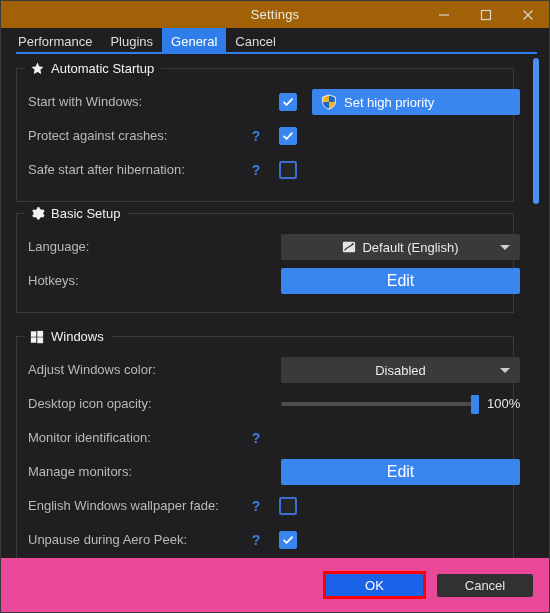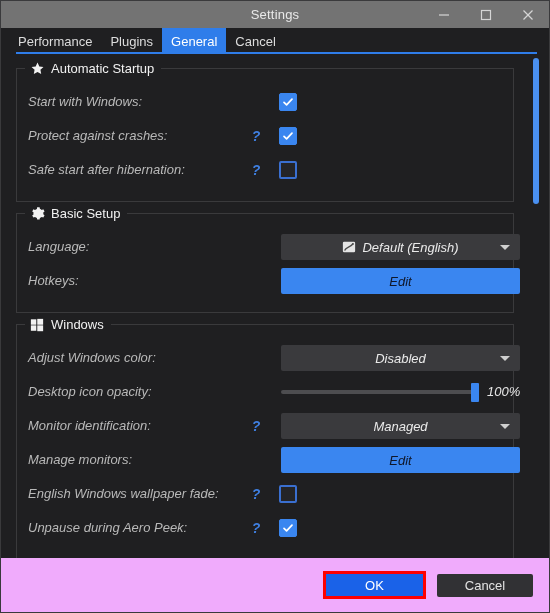--- a/index.html
+++ b/index.html
@@ -22,21 +22,21 @@
     height: 613px;
     background: #1f1f21;
     box-sizing: border-box;
     border: 1px solid #3a3a3c;
   }
 
   
   .titlebar {
     position: relative;
     height: 27px;
-    background: #737373;
+    background: #a16207;
     display: flex;
     align-items: center;
     justify-content: center;
   }
   .title-text {
     font-size: 13px;
     color: #e9e9e9;
     letter-spacing: .2px;
   }
   .win-controls {
@@ -138,21 +138,20 @@
   .group-title .gicon {
     display: inline-flex;
     width: 16px;
     height: 16px;
     align-items: center;
     justify-content: center;
     margin-right: 6px;
   }
   .group-body {
     padding: 16px 0 10px 0;
-    font-style: italic;
   }
 
   .row {
     position: relative;
     height: 34px;
   }
   .row-label {
     position: absolute;
     left: 11px;
     top: 0;
@@ -221,22 +220,22 @@
     position: absolute;
     top: 4px;
     left: 264px;
     width: 239px;
     height: 26px;
     background: #3a86f0;
     border-radius: 2px;
     display: flex;
     align-items: center;
     justify-content: center;
-    font-size: 13px;
-    color: #0f172a;
+    font-size: 16px;
+    color: #ffffff;
   }
 
   .combo {
     position: absolute;
     top: 4px;
     left: 264px;
     width: 239px;
     height: 26px;
     background: #3a3a3d;
     border-radius: 2px;
@@ -293,21 +292,21 @@
     color: #e6e6e6;
   }
 
   
   .footer {
     position: absolute;
     left: 0;
     right: 0;
     bottom: 0;
     height: 54px;
-    background: #f0abfc;
+    background: #ec4899;
     padding-left: 25px;
   }
   .ok-wrap {
     position: absolute;
     left: 322px;
     top: 13px;
     width: 103px;
     height: 28px;
     border: 3px solid #ff0000;
     box-sizing: border-box;
@@ -387,20 +386,31 @@
         <span>Automatic Startup</span>
       </div>
       <div class="group-body">
 
         <div class="row">
           <div class="row-label">Start with Windows:</div>
           <div class="checkbox on">
             <svg width="12" height="12" viewBox="0 0 12 12">
               <polyline points="2,6.3 4.6,8.9 10,3.2" fill="none" stroke="#ffffff" stroke-width="1.7" stroke-linecap="round" stroke-linejoin="round"></polyline>
             </svg>
+          </div>
+          <div class="btn-blue shield">
+            <svg class="shield-ico" width="16" height="16" viewBox="0 0 16 16">
+              <path d="M8 1 L14.3 3 V8 C14.3 11.6 11.4 14.2 8 15.2 C4.6 14.2 1.7 11.6 1.7 8 V3 Z" fill="#1c63c8"></path>
+              <path d="M8 1 L14.3 3 V8 C14.3 11.6 11.4 14.2 8 15.2 Z" fill="#f0b429"></path>
+              <path d="M8 1 L1.7 3 V8 C1.7 11.6 4.6 14.2 8 15.2 Z" fill="#1c63c8"></path>
+              <path d="M8 8 L14.3 8 V3 L8 1 Z" fill="#1c63c8"></path>
+              <path d="M8 8 L1.7 8 V3 L8 1 Z" fill="#f0b429"></path>
+              <path d="M8 1 L14.3 3 V8 C14.3 11.6 11.4 14.2 8 15.2 C4.6 14.2 1.7 11.6 1.7 8 V3 Z" fill="none" stroke="#ffffff" stroke-width="0.9"></path>
+            </svg>
+            <span>Set high priority</span>
           </div>
         </div>
 
         <div class="row">
           <div class="row-label">Protect against crashes:</div>
           <div class="help-q">?</div>
           <div class="checkbox on">
             <svg width="12" height="12" viewBox="0 0 12 12">
               <polyline points="2,6.3 4.6,8.9 10,3.2" fill="none" stroke="#ffffff" stroke-width="1.7" stroke-linecap="round" stroke-linejoin="round"></polyline>
             </svg>
@@ -443,21 +453,21 @@
         <div class="row">
           <div class="row-label">Hotkeys:</div>
           <div class="btn-wide">
             <span>Edit</span>
           </div>
         </div>
 
       </div>
     </div>
 
-    <div class="group" style="top:270px; height:255px;">
+    <div class="group" style="top:282px; height:255px;">
       <div class="group-title">
         <span class="gicon">
           <svg width="14" height="14" viewBox="0 0 16 16">
             <rect x="1" y="1.5" width="6.2" height="6.2" fill="#f2f2f2"></rect>
             <rect x="8.3" y="1" width="6.7" height="6.7" fill="#f2f2f2"></rect>
             <rect x="1" y="8.4" width="6.2" height="6.2" fill="#f2f2f2"></rect>
             <rect x="8.3" y="8.4" width="6.7" height="6.7" fill="#f2f2f2"></rect>
           </svg>
         </span>
         <span>Windows</span>
@@ -477,24 +487,20 @@
           <div class="slider">
             <div class="slider-track"></div>
             <div class="slider-thumb"></div>
           </div>
           <div class="slider-value">100%</div>
         </div>
 
         <div class="row">
           <div class="row-label">Monitor identification:</div>
           <div class="help-q">?</div>
-          <div class="combo">
-            <span>Managed</span>
-            <span class="caret"></span>
-          </div>
         </div>
 
         <div class="row">
           <div class="row-label">Manage monitors:</div>
           <div class="btn-wide">
             <span>Edit</span>
           </div>
         </div>
 
         <div class="row">

